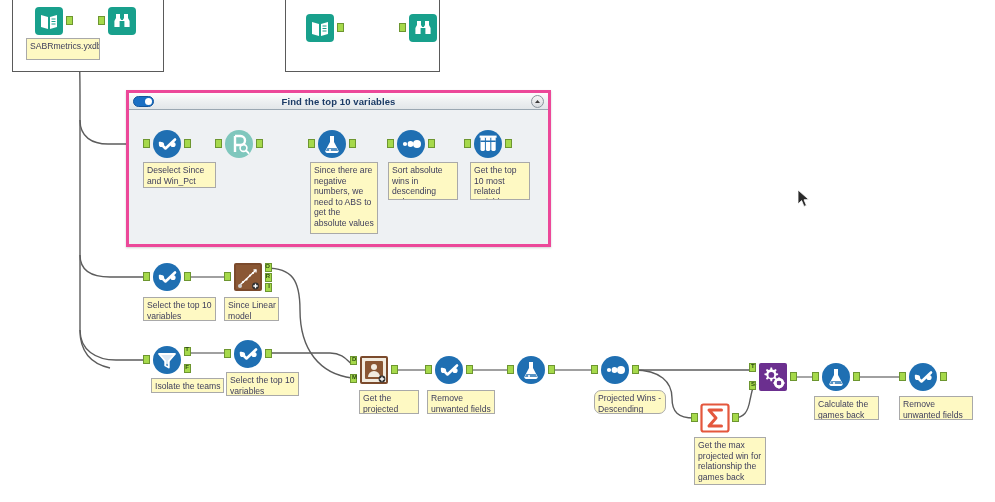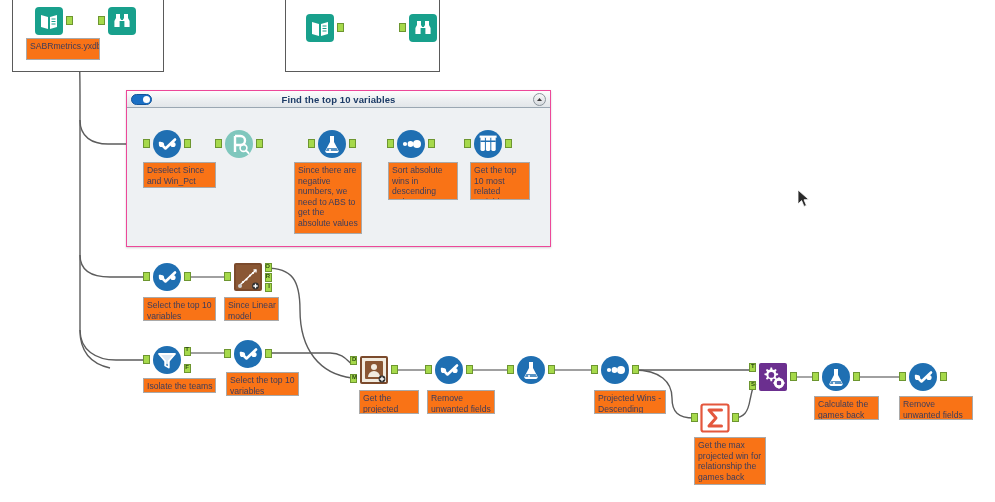--- a/index.html
+++ b/index.html
@@ -17,21 +17,21 @@
   }
   
   #wires {
     position: absolute; left: 0; top: 0;
     width: 995px; height: 502px;
     pointer-events: none;
   }
   
   .tool-container {
     position: absolute;
-    border: 1px solid #ec4899;
+    border: 3px solid #ec4899;
     background: #eef1f3;
     box-shadow: 0 1px 2px rgba(0,0,0,.18);
   }
   .tc-header {
     height: 17px;
     background: linear-gradient(to bottom, #fdfdfd 0%, #eceff1 55%, #e2e6e9 100%);
     border-bottom: 1px solid #9aa7b2;
     position: relative;
     display: flex;
     align-items: center;
@@ -99,21 +99,21 @@
     font-size: 6px;
     color: #2d4a13;
     font-family: "Liberation Sans", sans-serif;
     line-height: 7px;
     font-weight: bold;
   }
 
   
   .note {
     position: absolute;
-    background: #f97316;
+    background: #fef9c3;
     border: 1px solid #a9a9a9;
     font-size: 8.6px;
     line-height: 10.6px;
     color: #3d3d5c;
     padding: 2px 2px 4px 3px;
     overflow: hidden;
     font-family: "Liberation Sans", sans-serif;
   }
 
   
@@ -435,30 +435,30 @@
       <circle cx="9.5" cy="15.5" r="2.6" fill="#ffffff"></circle>
       <circle cx="21" cy="15.5" r="2.6" fill="#ffffff"></circle>
       <path d="M8,14 L13.5,19.5 L23,10.5" stroke="#ffffff" stroke-width="2.6" fill="none" stroke-linecap="round" stroke-linejoin="round"></path>
     </svg>
     <div class="anchor in" style="top:10px;"></div>
     <div class="anchor out" style="top:10px;"></div>
   </div>
 
   <div class="note" style="left:26px; top:38px; width:74px; height:22px;">SABRmetrics.yxdb</div>
   <div class="note" style="left:143px; top:162px; width:73px; height:26px;">Deselect Since and Win_Pct</div>
-  <div class="note" style="left:294px; top:162px; width:68px; height:72px;">Since there are negative numbers, we need to ABS to get the absolute values</div>
+  <div class="note" style="left:310px; top:162px; width:68px; height:72px;">Since there are negative numbers, we need to ABS to get the absolute values</div>
   <div class="note" style="left:388px; top:162px; width:70px; height:38px;">Sort absolute wins in descending order</div>
   <div class="note" style="left:470px; top:162px; width:60px; height:38px;">Get the top 10 most related variables</div>
   <div class="note" style="left:143px; top:297px; width:73px; height:24px;">Select the top 10 variables</div>
   <div class="note" style="left:224px; top:297px; width:55px; height:24px;">Since Linear model</div>
-  <div class="note" style="left:143px; top:378px; width:73px; height:15px;">Isolate the teams</div>
+  <div class="note" style="left:151px; top:378px; width:73px; height:15px;">Isolate the teams</div>
   <div class="note" style="left:226px; top:372px; width:73px; height:24px;">Select the top 10 variables</div>
   <div class="note" style="left:359px; top:390px; width:60px; height:24px;">Get the projected wins</div>
   <div class="note" style="left:427px; top:390px; width:68px; height:24px;">Remove unwanted fields</div>
-  <div class="note" style="left:594px; top:390px; width:72px; height:24px;">Projected Wins - Descending</div>
+  <div class="note" style="left:594px; top:390px; width:72px; height:24px;border-radius:7px;">Projected Wins - Descending</div>
   <div class="note" style="left:694px; top:437px; width:72px; height:48px;">Get the max projected win for relationship the games back</div>
   <div class="note" style="left:814px; top:396px; width:65px; height:24px;">Calculate the games back</div>
   <div class="note" style="left:899px; top:396px; width:74px; height:24px;">Remove unwanted fields</div>
 
   <svg class="cursor" style="left:797px; top:189px;" width="14" height="20" viewBox="0 0 14 20">
     <path d="M1,1 L1,15 L4.6,11.6 L7,17.4 L9.4,16.4 L7,10.8 L11.8,10.6 Z" fill="#2a2a2a" stroke="#ffffff" stroke-width=".8"></path>
   </svg>
 
 </div>
 

